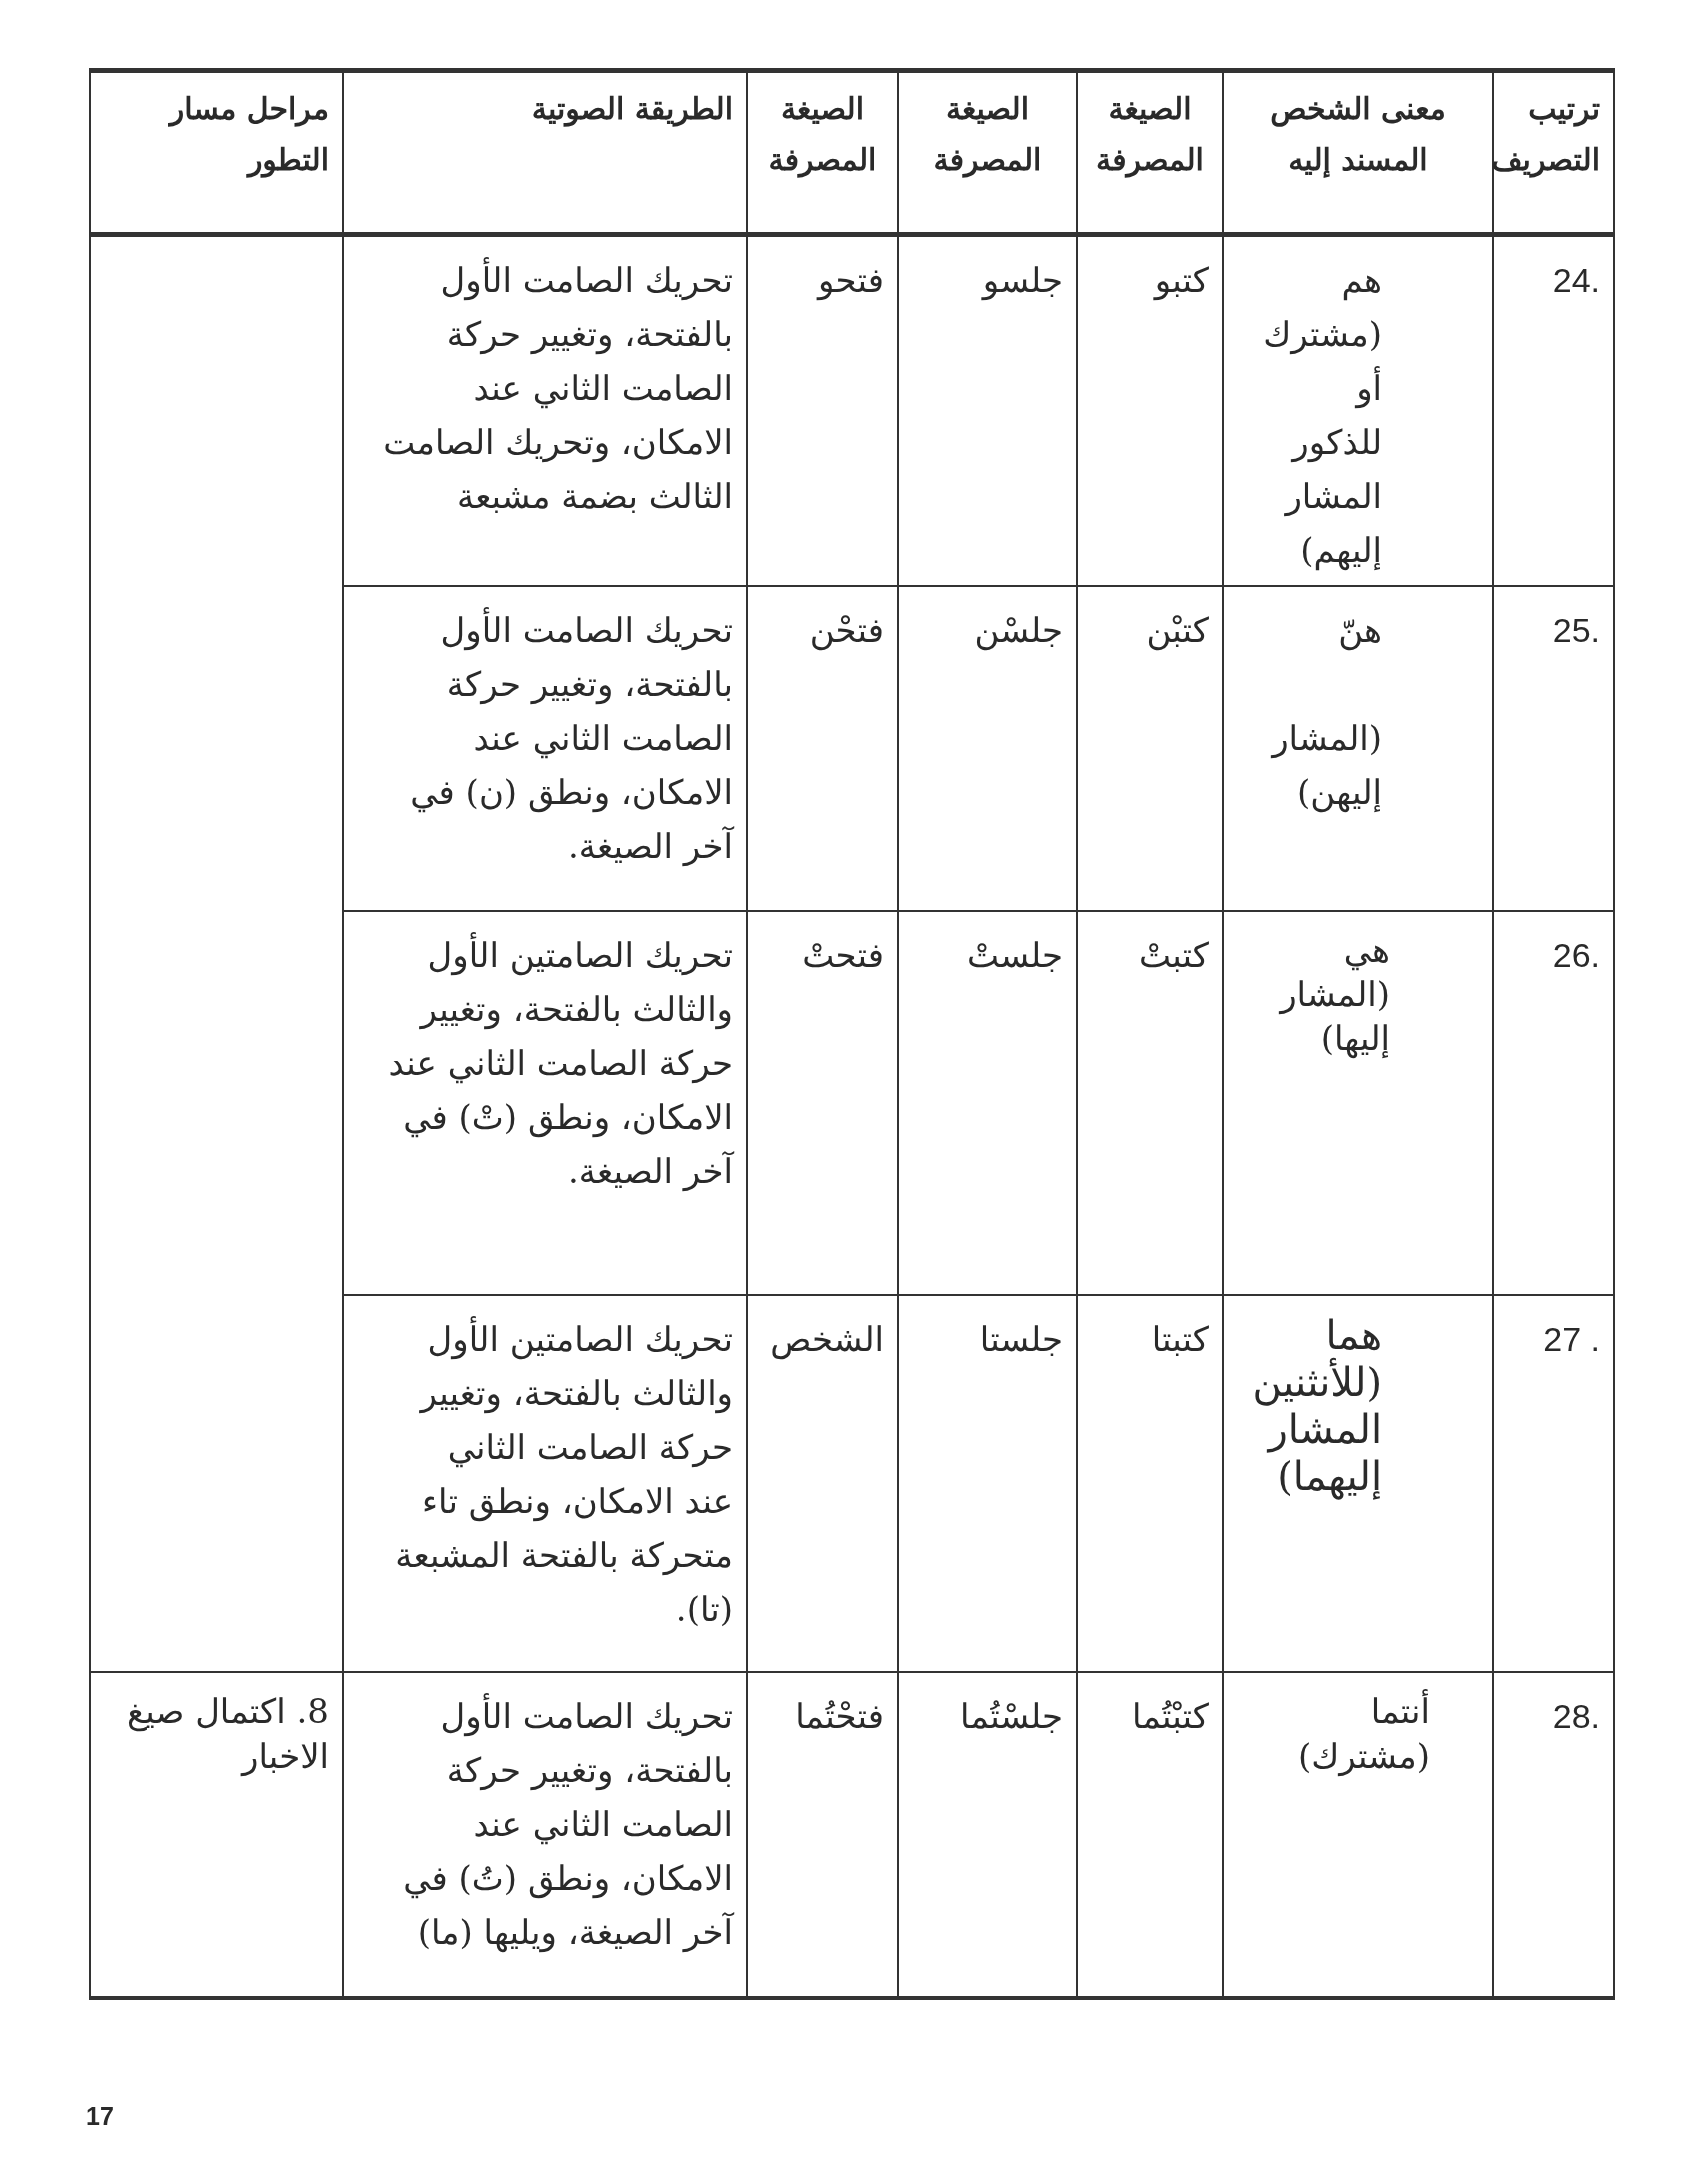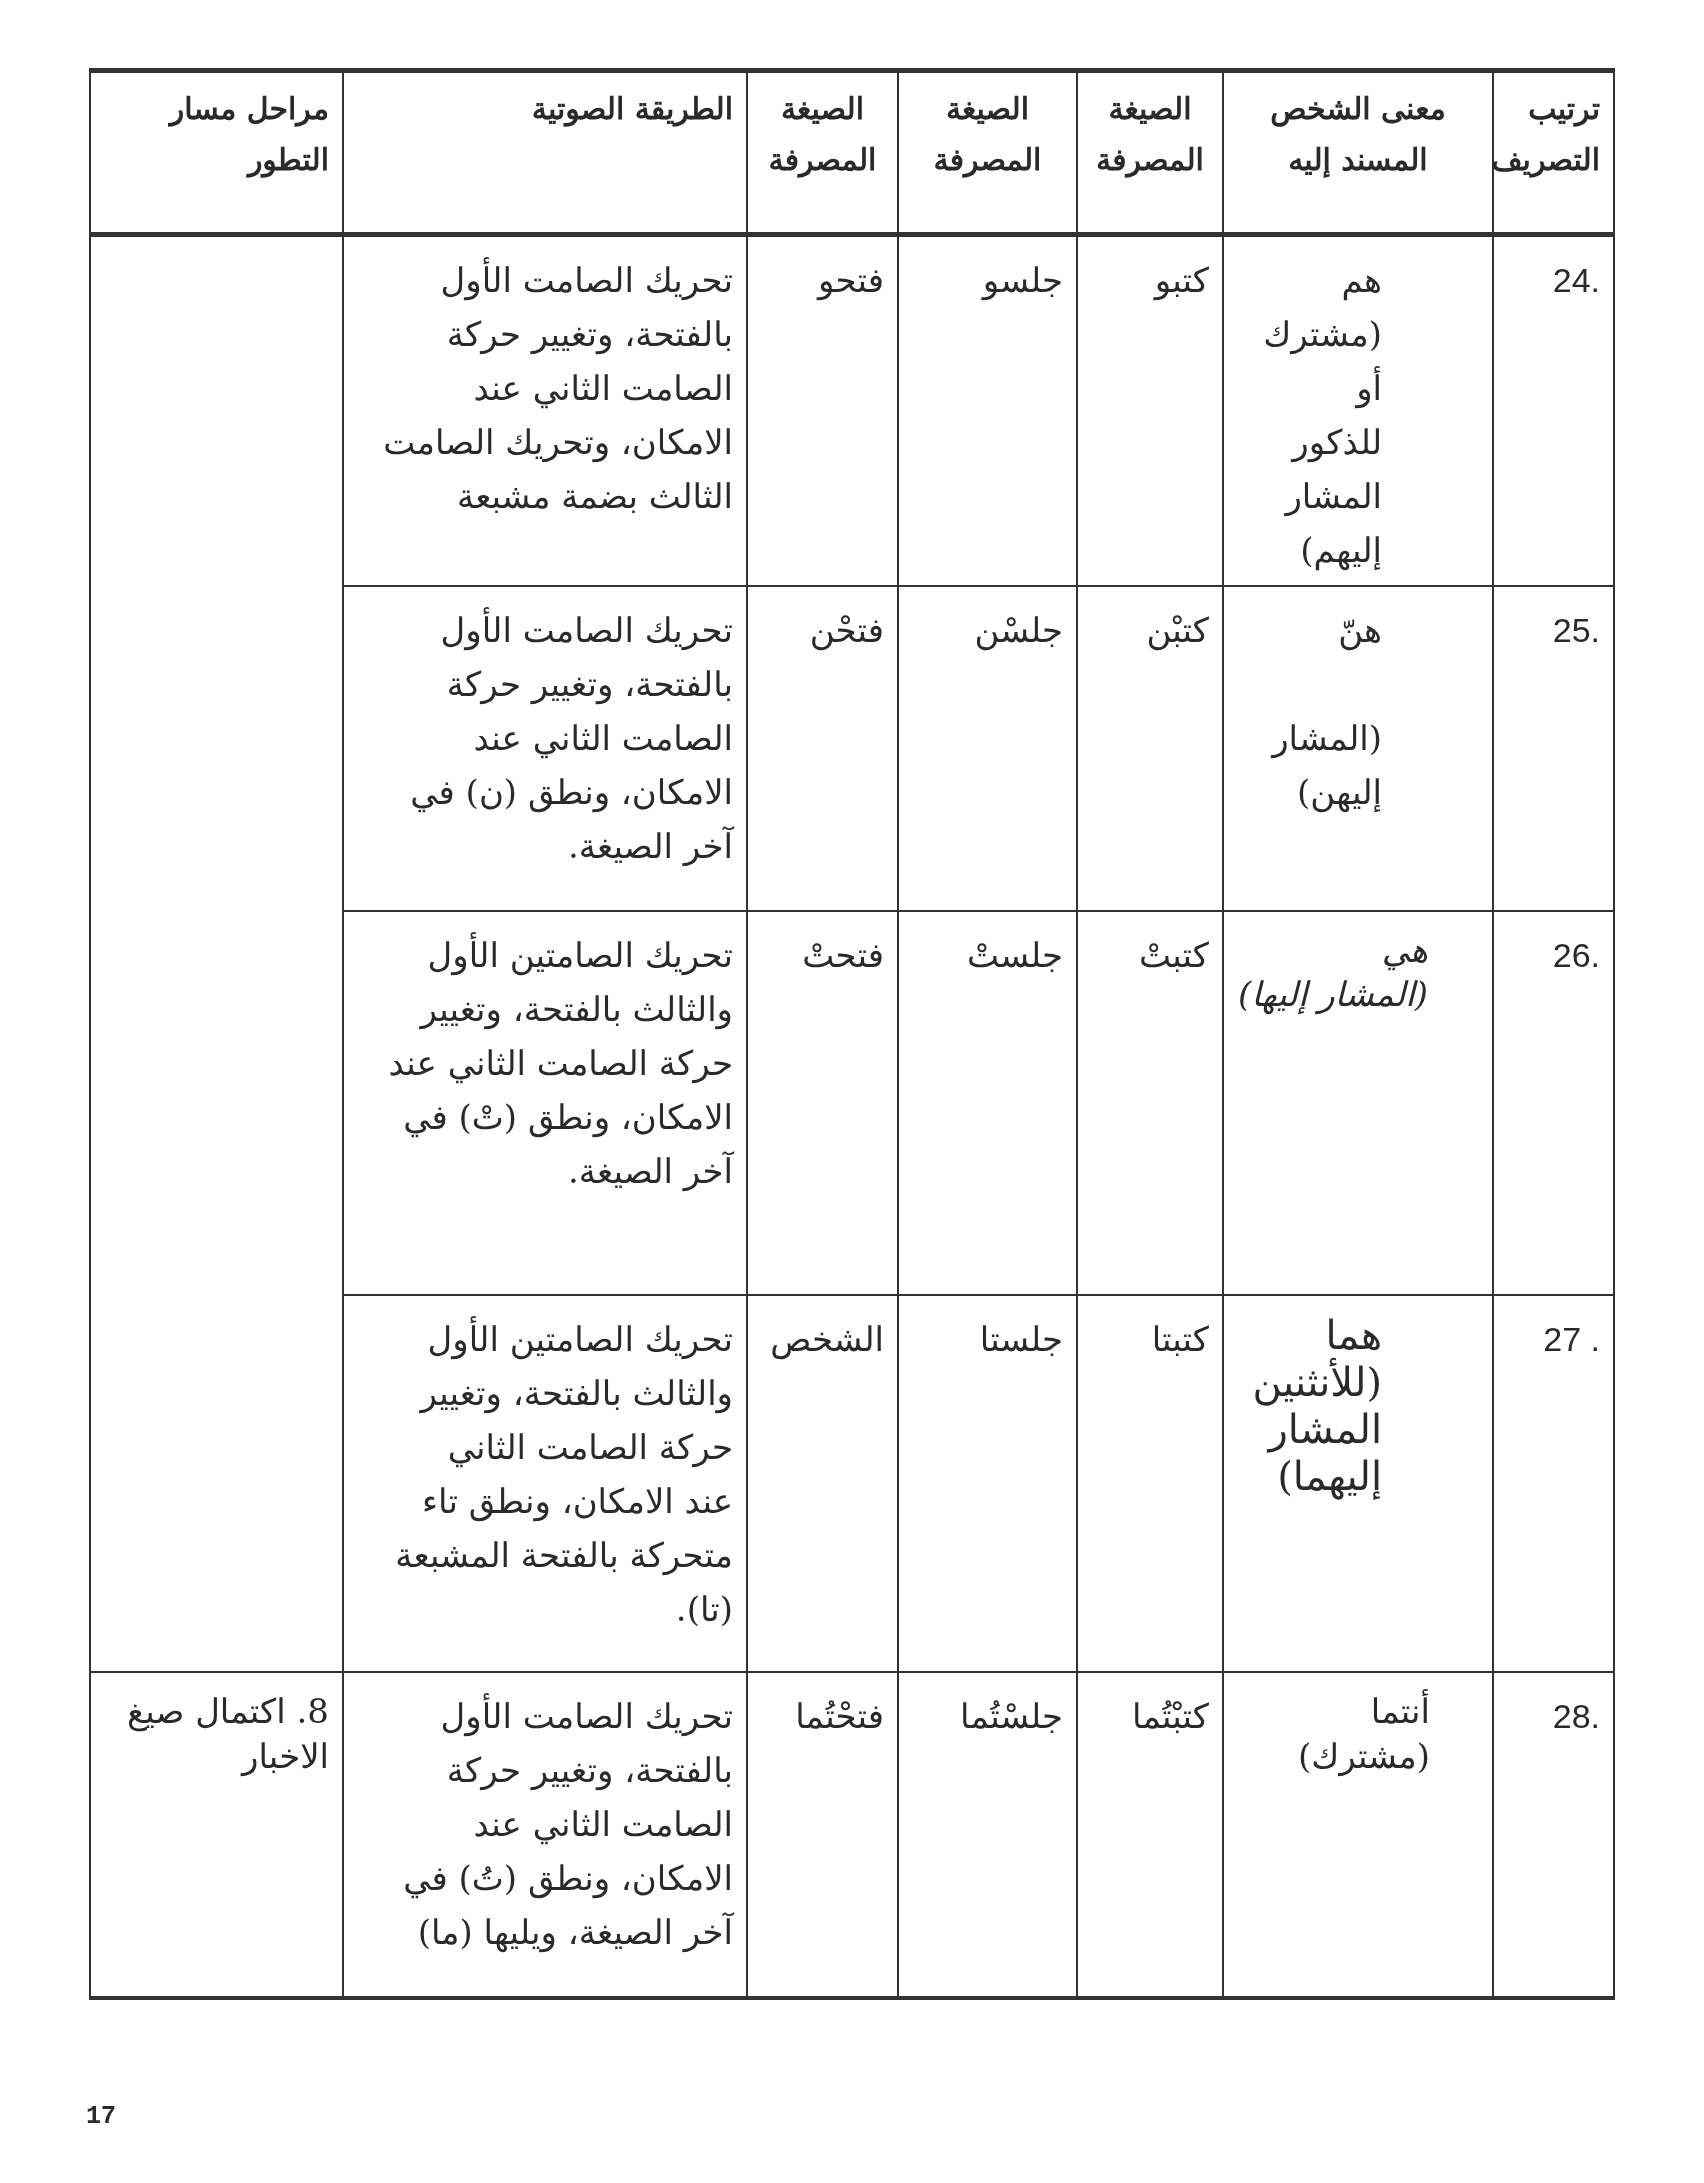--- a/index.html
+++ b/index.html
@@ -73,21 +73,21 @@
     tr.r24 td { height: 297px; }
     tr.r25 td { height: 300px; }
     tr.r26 td { height: 359px; }
     tr.r27 td { height: 351px; }
     tr.r28 td { height: 300px; }
 
     .page-num {
       position: absolute;
       left: 86px;
       top: 2102px;
-      font-family: Liberation Mono, monospace;
+      font-family: Liberation Sans, sans-serif;
       font-weight: bold;
       font-size: 25px;
       color: #2a2a2a;
     }
   </style>
 </head>
 <body>
 
 <div class="page">
 
@@ -169,21 +169,21 @@
           <span class="line">تحريك الصامت الأول</span>
           <span class="line">بالفتحة، وتغيير حركة</span>
           <span class="line">الصامت الثاني عند</span>
           <span class="line">الامكان، ونطق (ن) في</span>
           <span class="line">آخر الصيغة.</span>
         </td>
       </tr>
 
       <tr class="r26">
         <td class="num"><span>26.</span></td>
-        <td style="padding-right:64px; line-height:44px;font-style:italic;">
+        <td style="padding-right:102px; line-height:44px;">
           <span class="line">هي</span>
           <span class="line">(المشار إليها)</span>
         </td>
         <td class="form">كتبتْ</td>
         <td class="form">جلستْ</td>
         <td class="form">فتحتْ</td>
         <td class="method">
           <span class="line">تحريك الصامتين الأول</span>
           <span class="line">والثالث بالفتحة، وتغيير</span>
           <span class="line">حركة الصامت الثاني عند</span>

